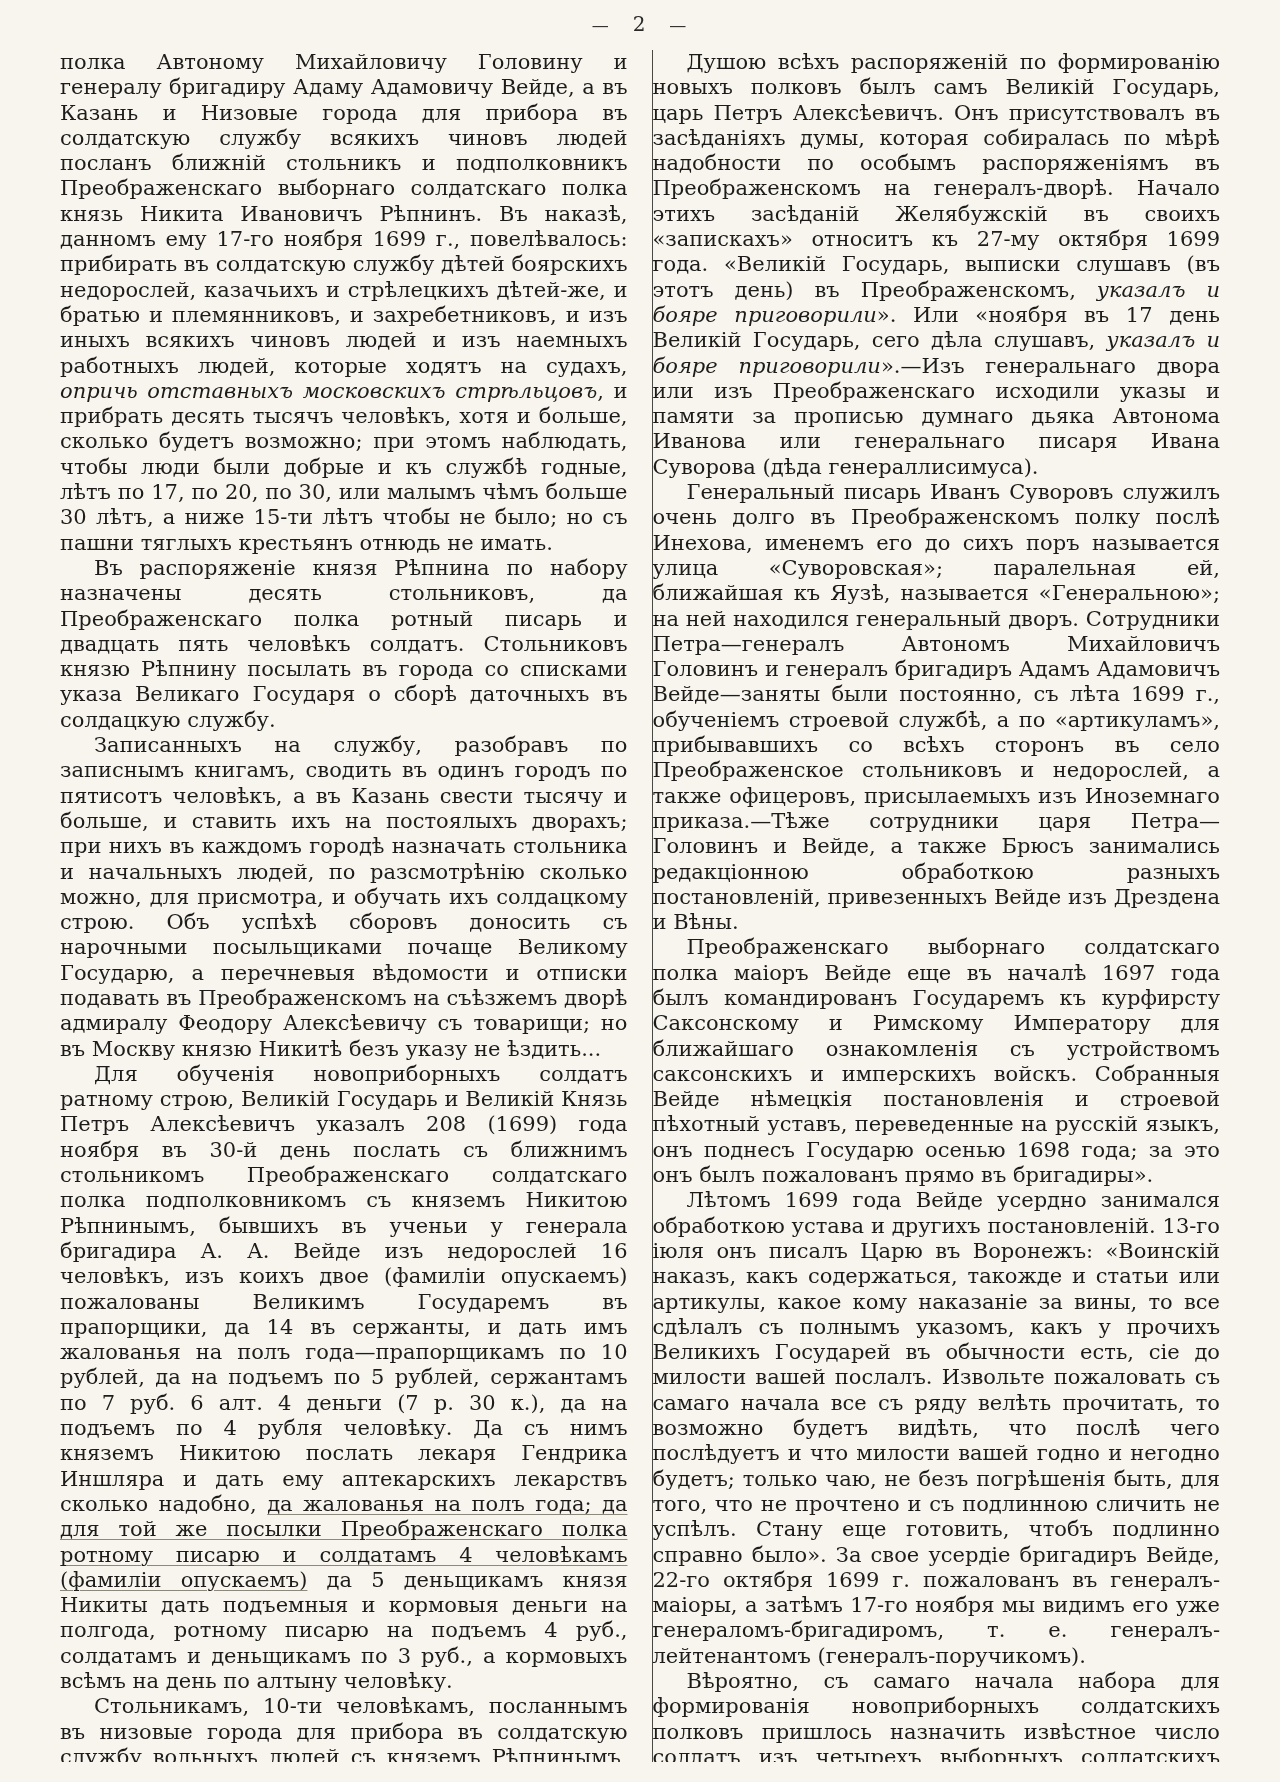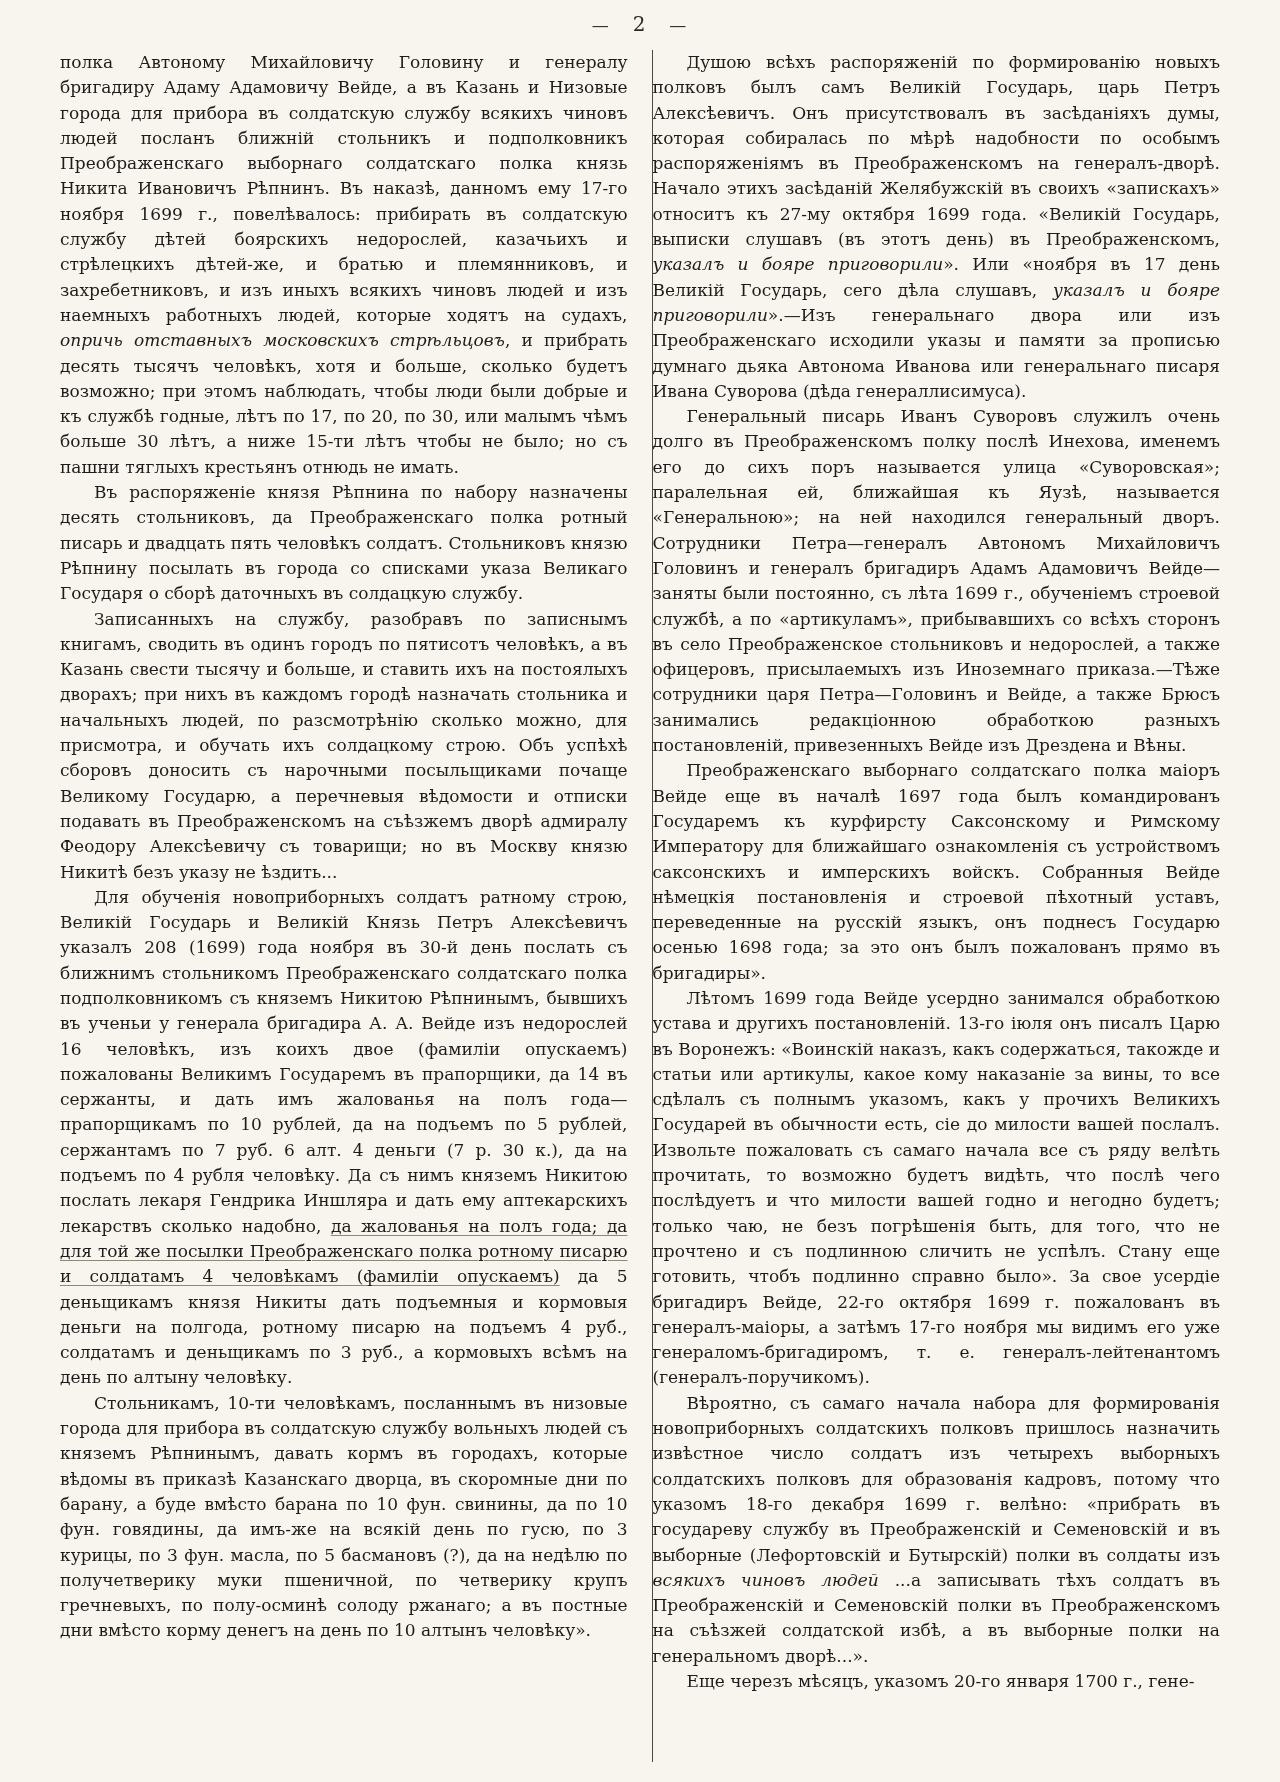--- a/index.html
+++ b/index.html
@@ -31,21 +31,21 @@
     padding: 0 22px;
   }
   .columns {
     display: flex;
     align-items: stretch;
     height: 1712px;
     overflow: hidden;
   }
   .column {
     flex: 1 1 0;
-    font-size: 17px;
+    font-size: 21px;
     line-height: 25.3px;
     text-align: justify;
     overflow: hidden;
   }
   .column-left { padding-right: 24px; }
   .column-right { }
   .divider {
     width: 1px;
     background: #4a4843;
     flex: 0 0 1px;

